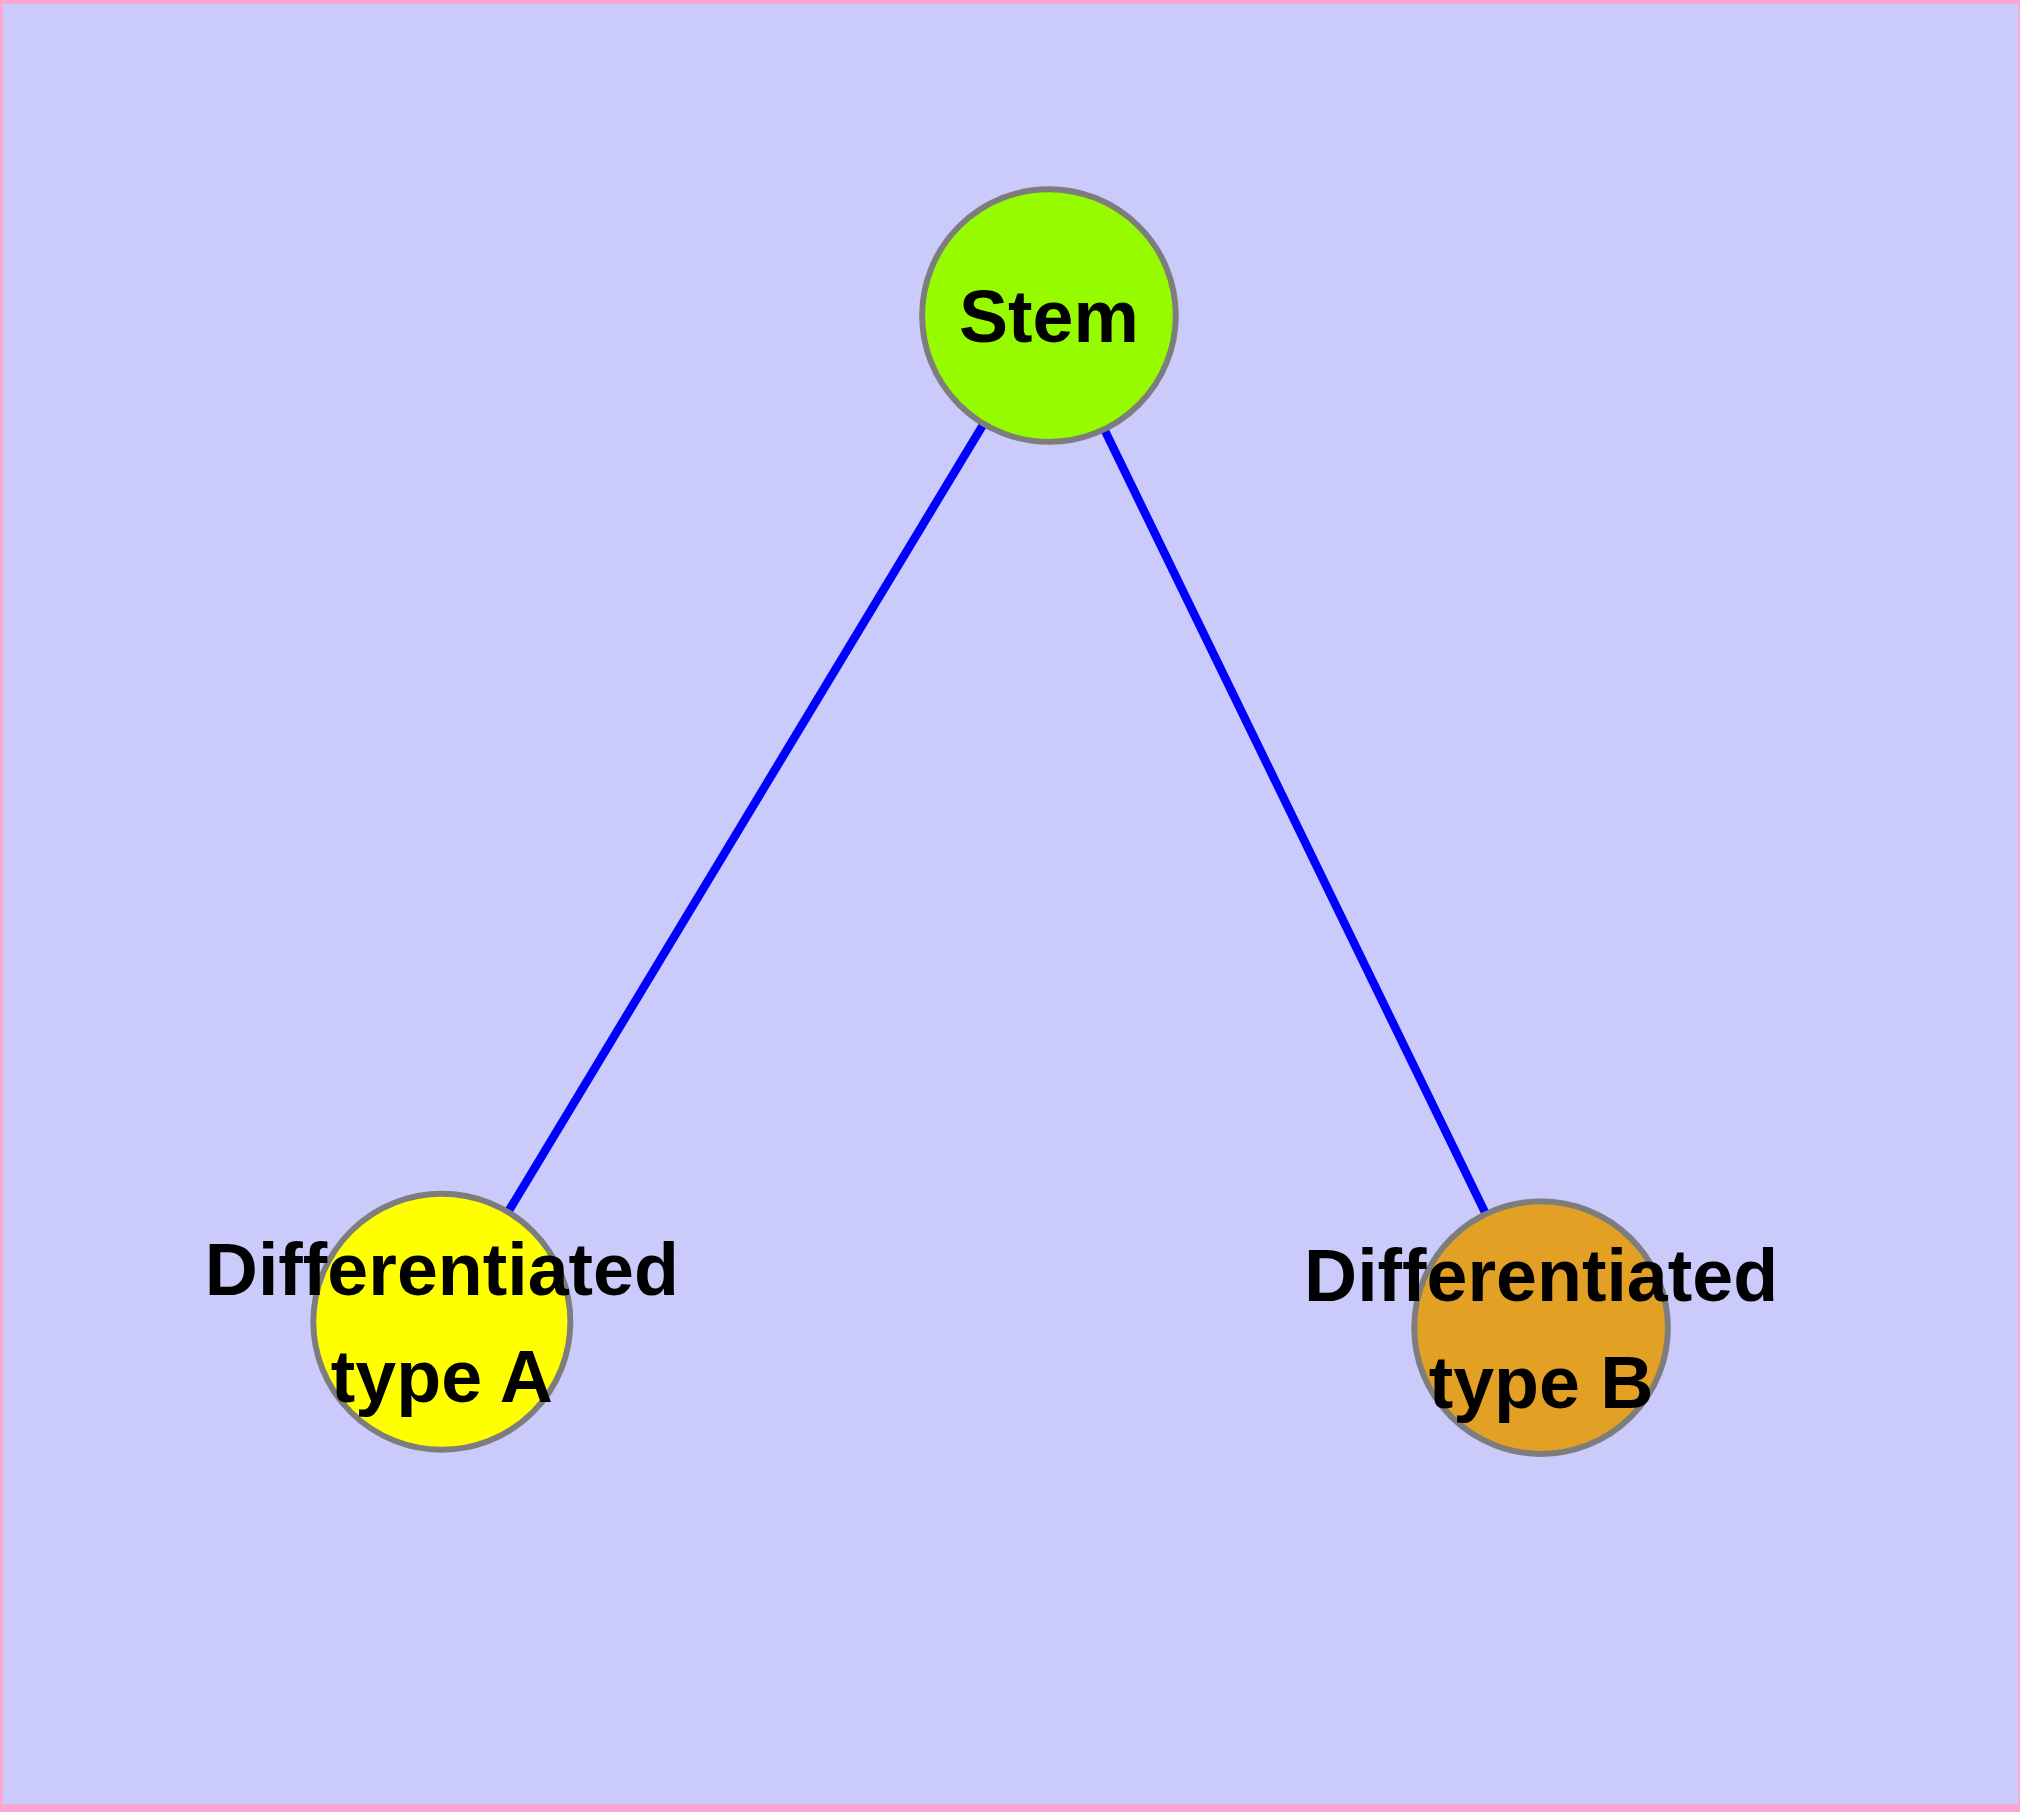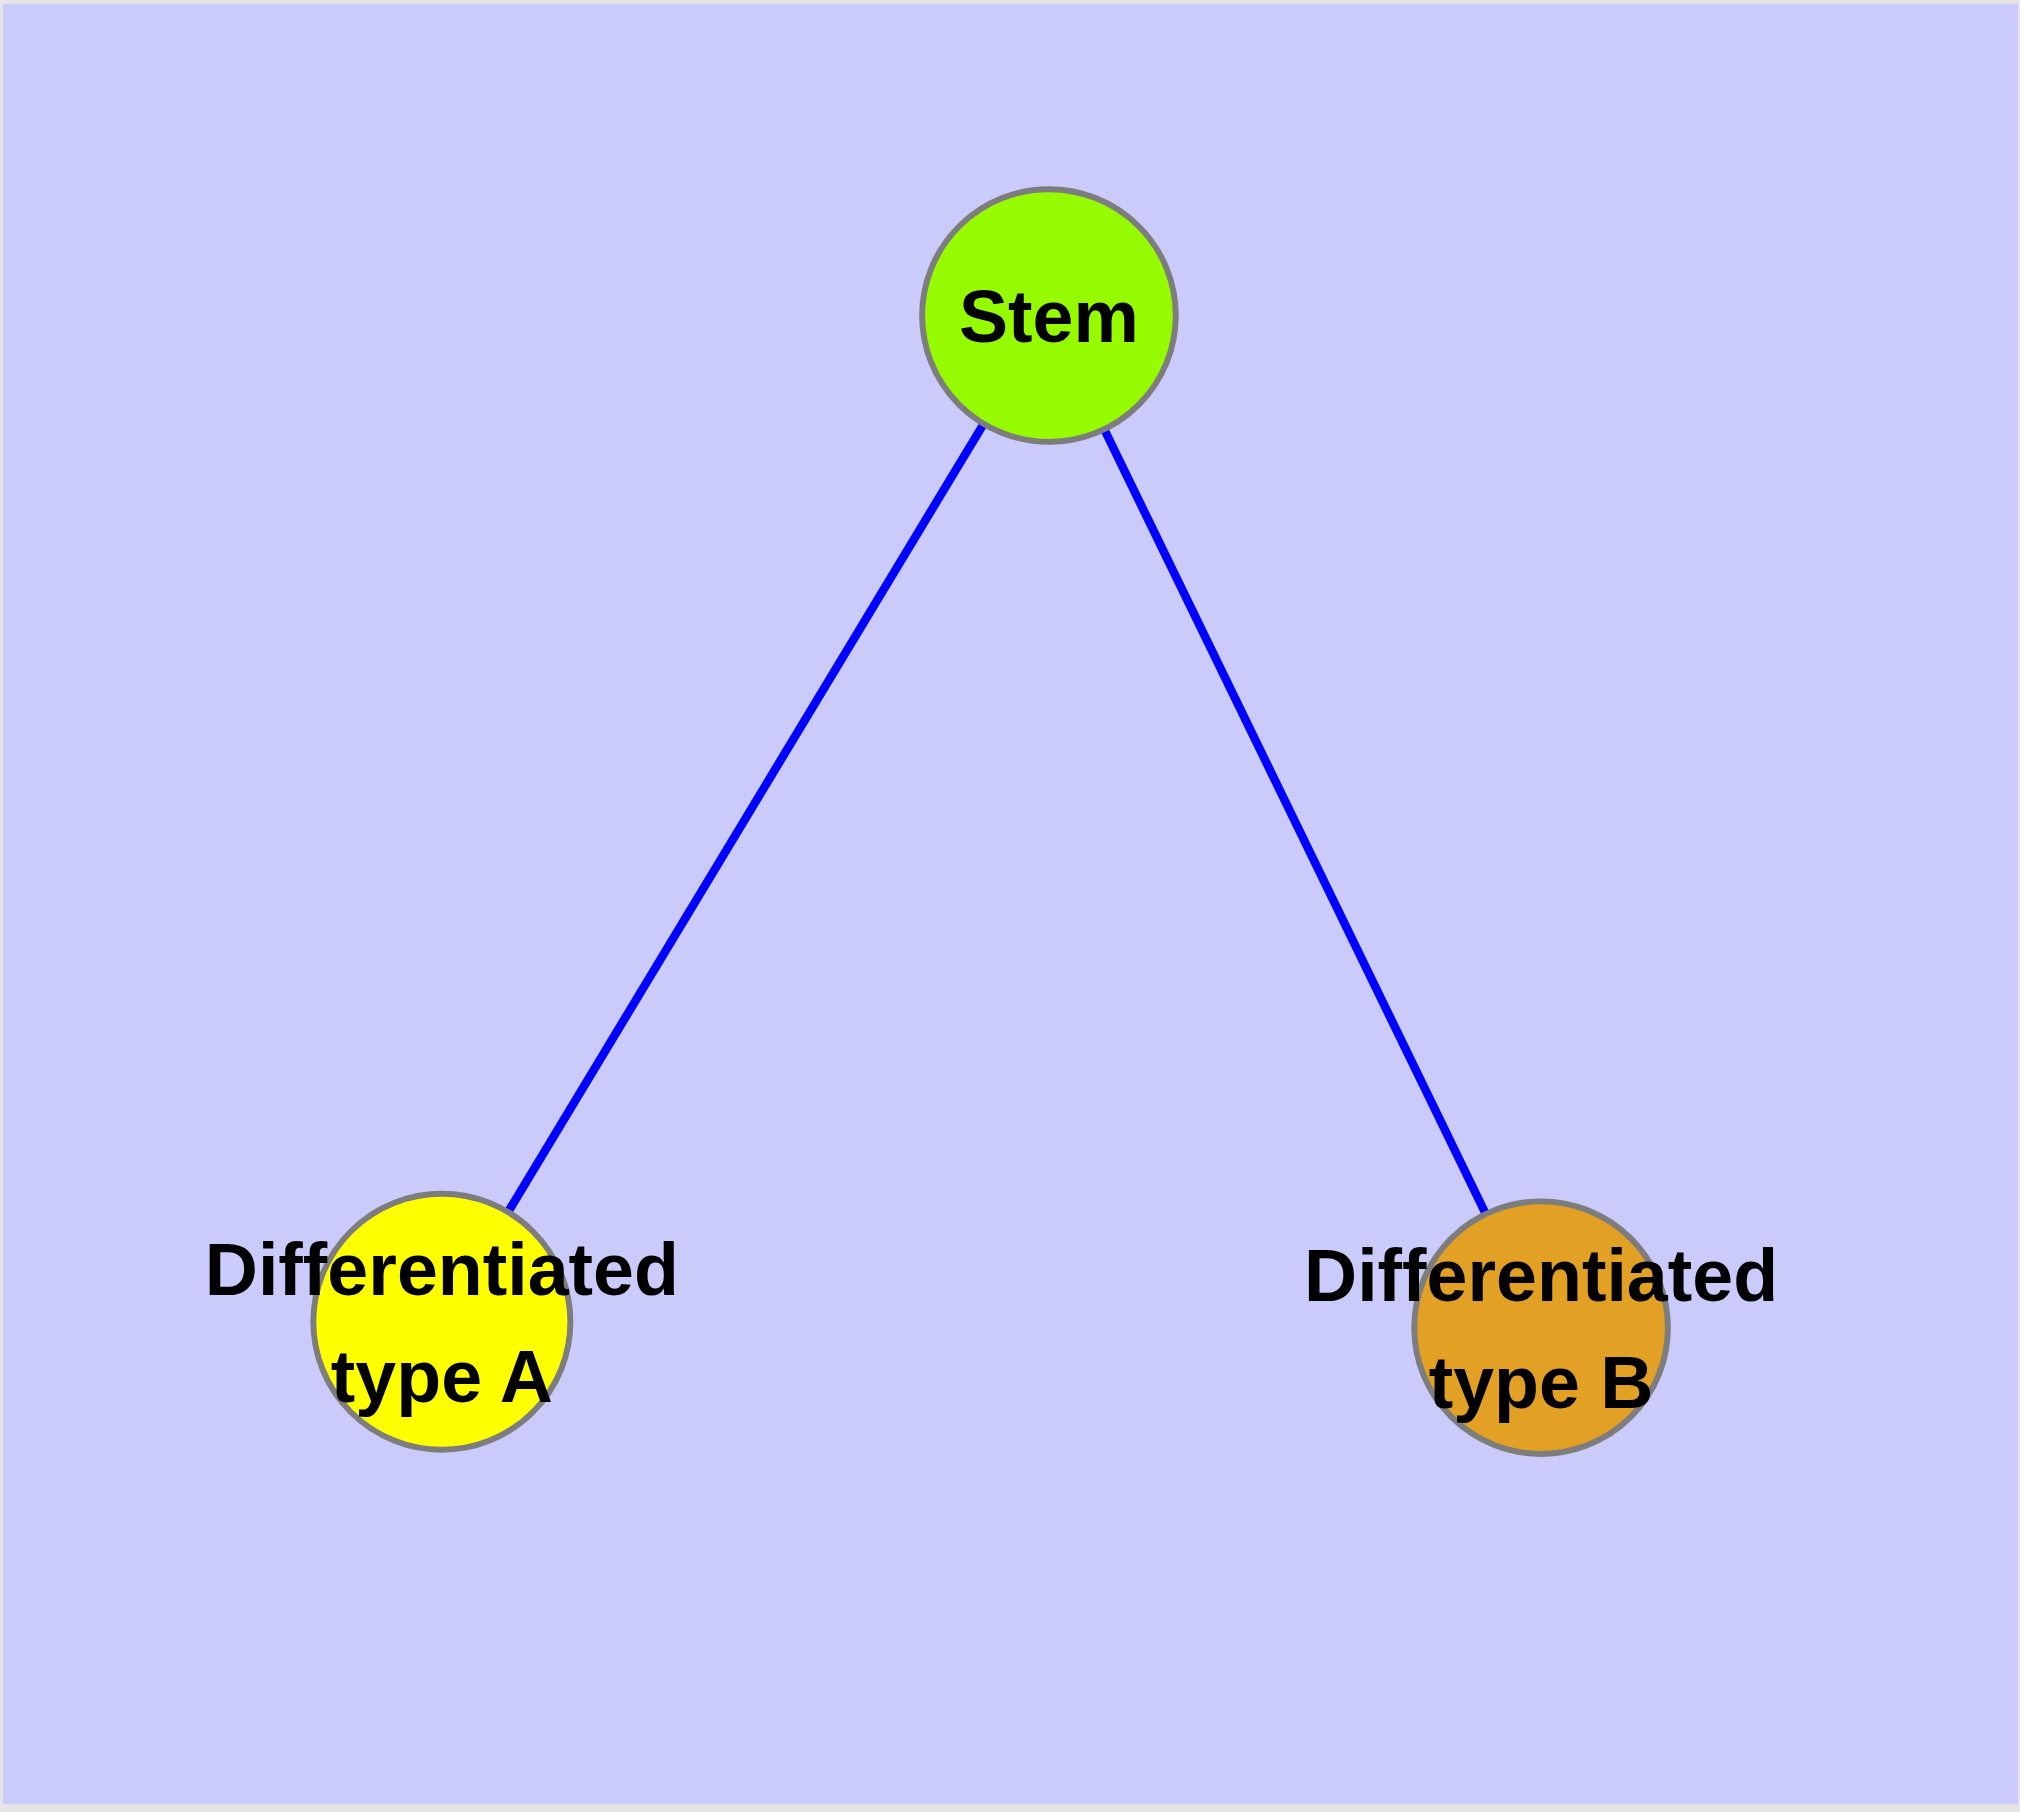--- a/index.html
+++ b/index.html
@@ -6,21 +6,21 @@
     margin: 0;
     padding: 0;
     background: #ffffff;
     width: 100%;
     height: 100%;
     overflow: hidden;
   }
   .page {
     position: fixed;
     inset: 0;
-    background: #e5e5e5;
+    background: #f9a8d4;
     
     padding: 4.2px 1.7px 7.6px 2.5px;
     box-sizing: border-box;
   }
   .graph-svg {
     display: block;
     width: 100%;
     height: 100%;
   }
   .edge-line {

